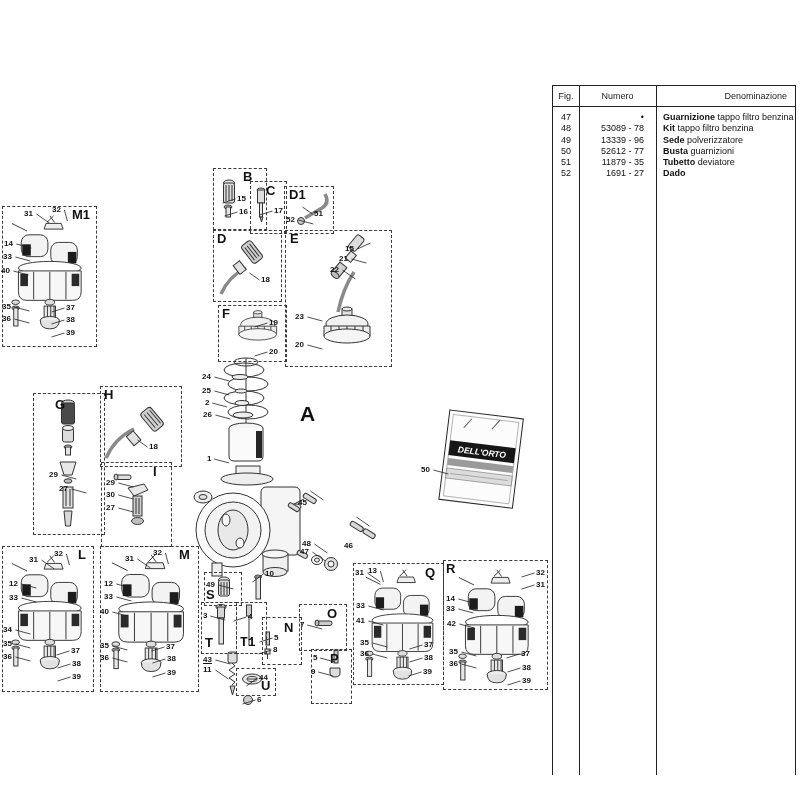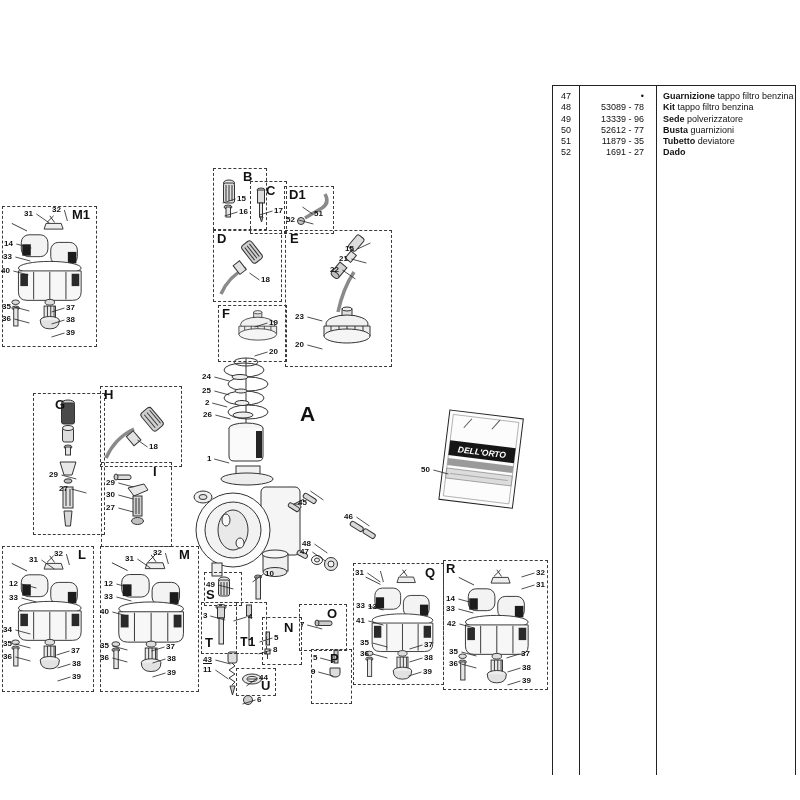--- a/index.html
+++ b/index.html
@@ -435,38 +435,38 @@
       <span class="callout" style="left: 104px; top: 580px;">12</span>
       <span class="callout" style="left: 104px; top: 593px;">33</span>
       <span class="callout" style="left: 100px; top: 608px;">40</span>
       <span class="callout" style="left: 100px; top: 642px;">35</span>
       <span class="callout" style="left: 100px; top: 654px;">36</span>
       <span class="callout" style="left: 166px; top: 643px;">37</span>
       <span class="callout" style="left: 167px; top: 655px;">38</span>
       <span class="callout" style="left: 167px; top: 669px;">39</span>
       <span class="callout" style="left: 265px; top: 570px;">10</span>
       <span class="callout" style="left: 298px; top: 499px;">45</span>
-      <span class="callout" style="left: 344px; top: 513px;">46</span>
+      <span class="callout" style="left: 344px; top: 542px;">46</span>
       <span class="callout" style="left: 302px; top: 540px;">48</span>
       <span class="callout" style="left: 300px; top: 548px;">47</span>
       <span class="callout" style="left: 206px; top: 581px;">49</span>
       <span class="callout" style="left: 203px; top: 612px;">3</span>
       <span class="callout" style="left: 248px; top: 613px;">4</span>
       <span class="callout" style="left: 274px; top: 634px;">5</span>
       <span class="callout" style="left: 273px; top: 646px;">8</span>
       <span class="callout" style="left: 300px; top: 621px;">7</span>
       <span class="callout" style="left: 313px; top: 654px;">5</span>
       <span class="callout" style="left: 311px; top: 668px;">9</span>
       <span class="callout" style="left: 203px; top: 656px; text-decoration: underline;">43</span>
       <span class="callout" style="left: 203px; top: 666px;">11</span>
       <span class="callout" style="left: 259px; top: 674px;">44</span>
       <span class="callout" style="left: 257px; top: 696px;">6</span>
       <span class="callout" style="left: 421px; top: 466px;">50</span>
       <span class="callout" style="left: 355px; top: 569px;">31</span>
-      <span class="callout" style="left: 368px; top: 567px; margin-top: 36px;">13</span>
+      <span class="callout" style="left: 368px; top: 567px;">13</span>
       <span class="callout" style="left: 356px; top: 602px;">33</span>
       <span class="callout" style="left: 356px; top: 617px;">41</span>
       <span class="callout" style="left: 360px; top: 639px;">35</span>
       <span class="callout" style="left: 360px; top: 650px;">36</span>
       <span class="callout" style="left: 424px; top: 641px;">37</span>
       <span class="callout" style="left: 424px; top: 654px;">38</span>
       <span class="callout" style="left: 423px; top: 668px;">39</span>
       <span class="callout" style="left: 536px; top: 569px;">32</span>
       <span class="callout" style="left: 536px; top: 581px;">31</span>
       <span class="callout" style="left: 446px; top: 595px;">14</span>
@@ -475,20 +475,25 @@
       <span class="callout" style="left: 449px; top: 648px;">35</span>
       <span class="callout" style="left: 449px; top: 660px;">36</span>
       <span class="callout" style="left: 521px; top: 650px;">37</span>
       <span class="callout" style="left: 522px; top: 664px;">38</span>
       <span class="callout" style="left: 522px; top: 677px;">39</span>
     </div>
 
   <div class="big-a">A</div>
 
   <div class="ptable">
+    <div class="thead">
+      <div class="tc-fig th">Fig.</div>
+      <div class="tc-num th" style="text-align:center;padding-right:0;">Numero</div>
+      <div class="tc-den th den-h">Denominazione</div>
+    </div>
     <div id="table-body">
         <div class="trow">
           <div class="tc-fig">47</div>
           <div class="tc-num">•</div>
           <div class="tc-den"><b>Guarnizione</b> tappo filtro benzina</div>
         </div>
         <div class="trow">
           <div class="tc-fig">48</div>
           <div class="tc-num">53089 - 78</div>
           <div class="tc-den"><b>Kit</b> tappo filtro benzina</div>

